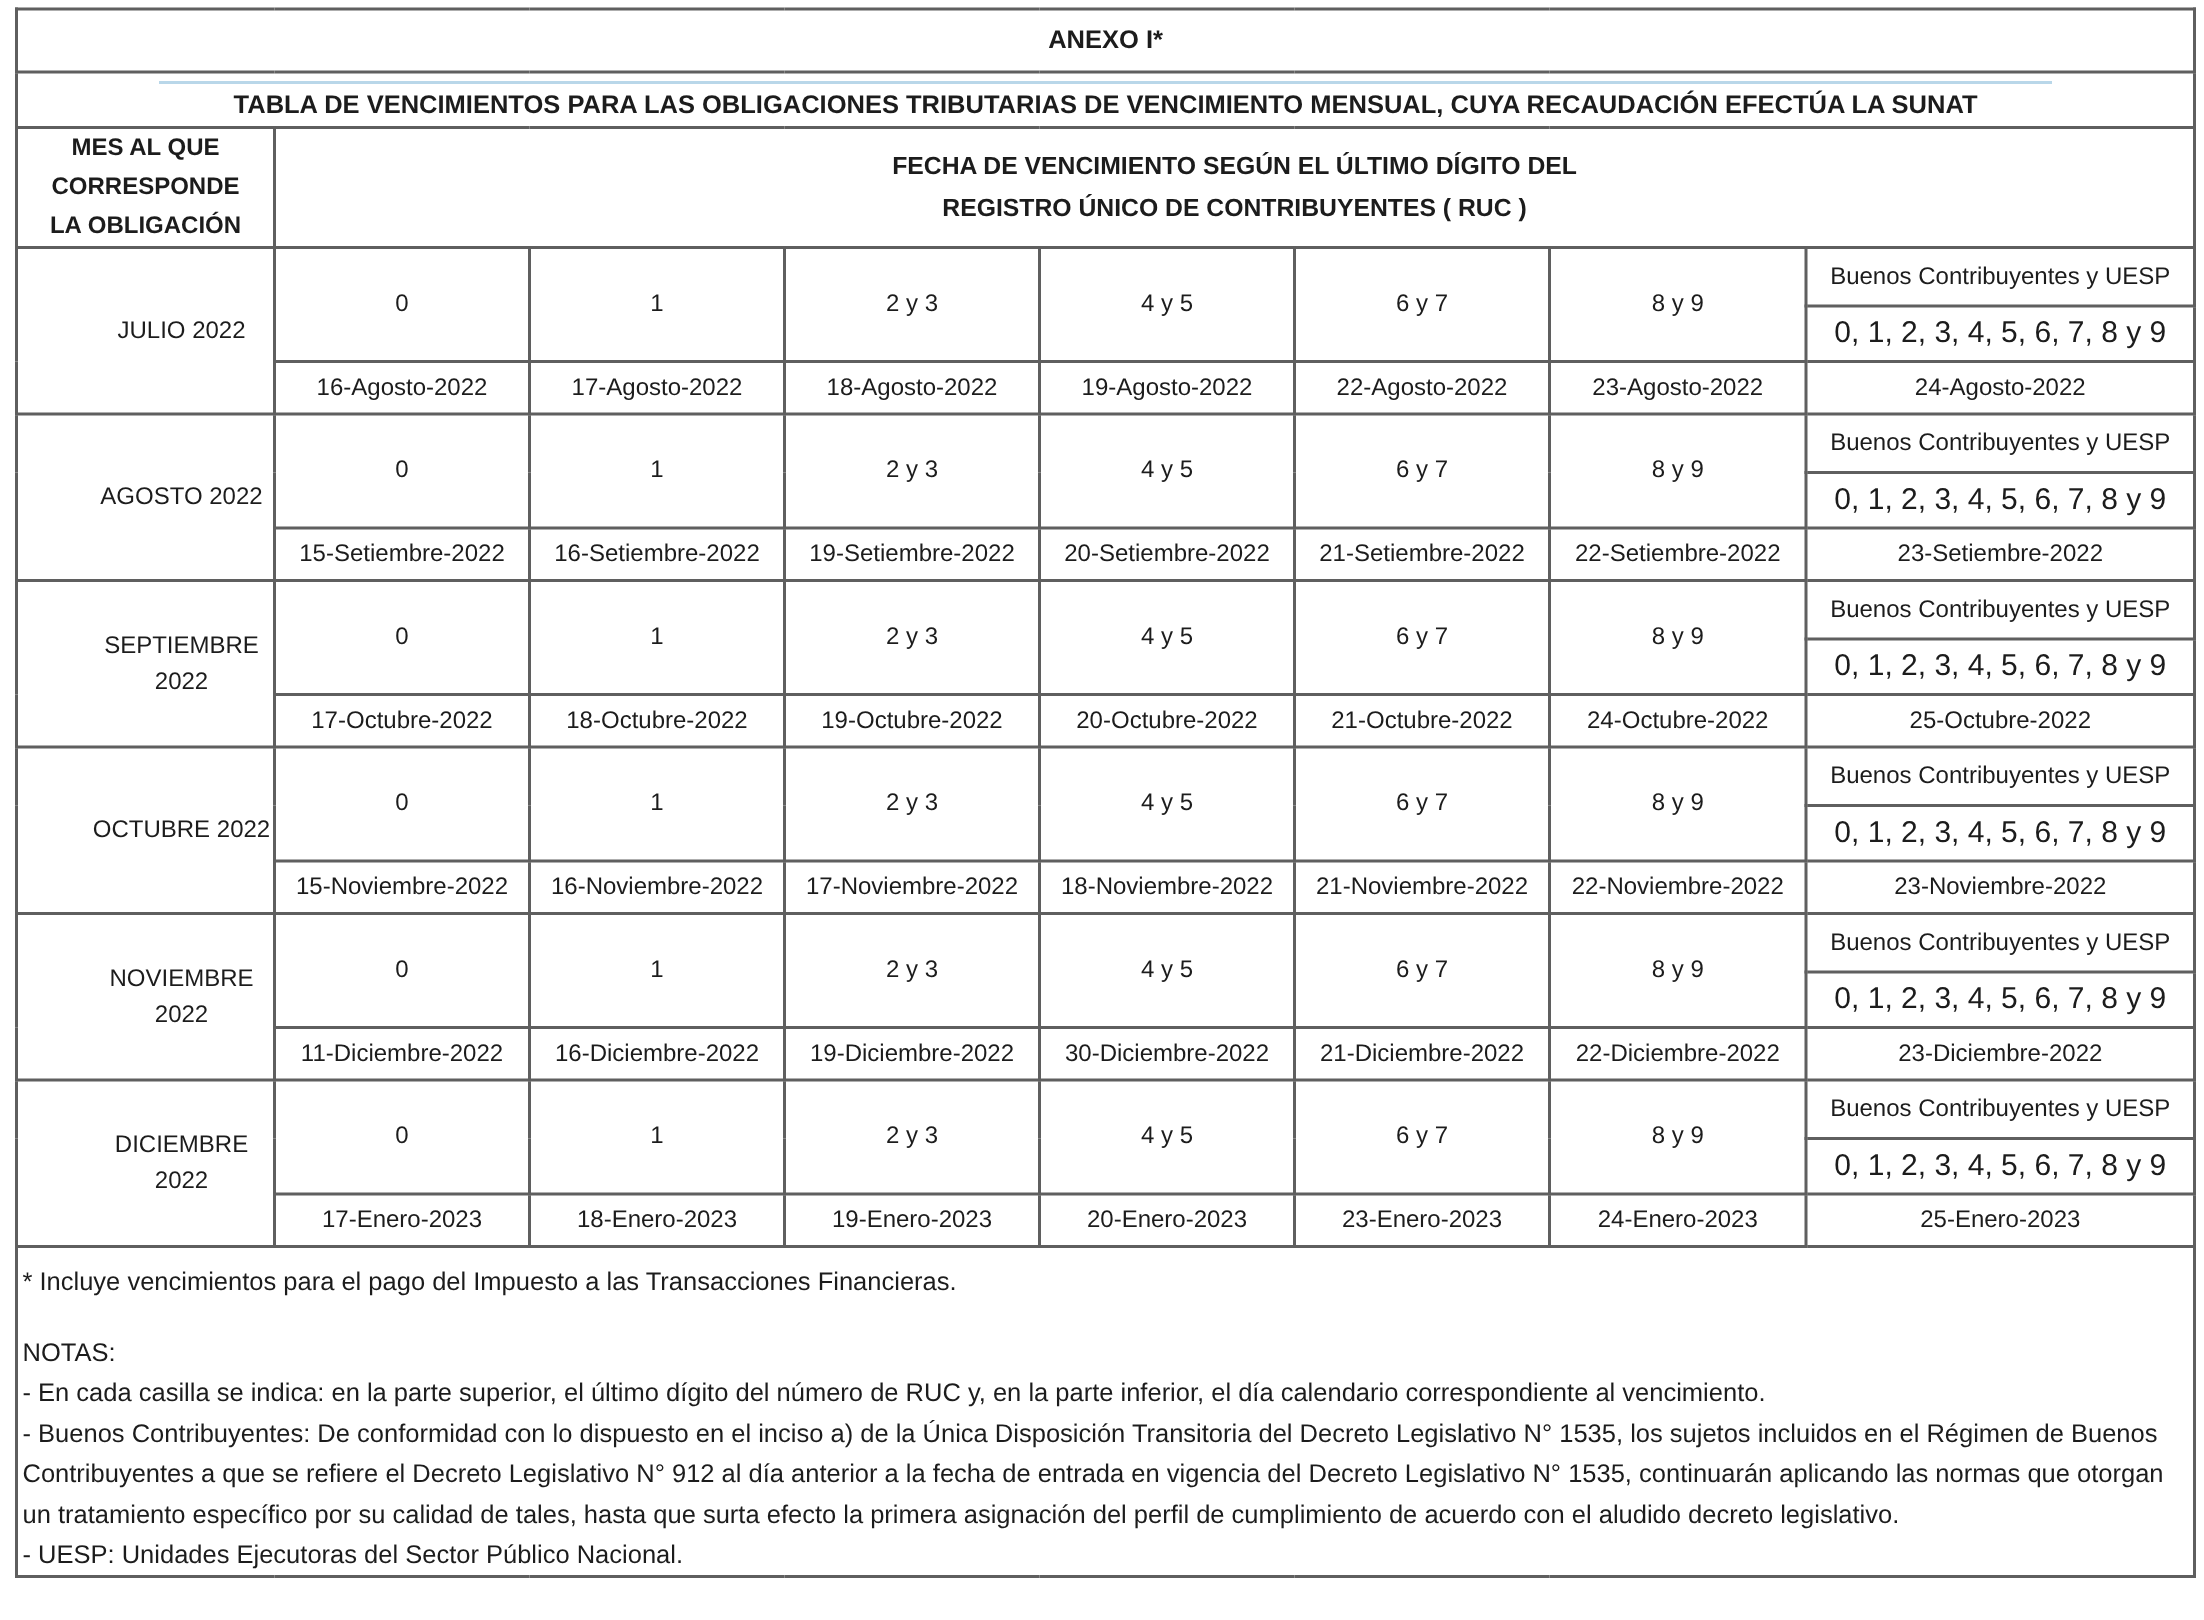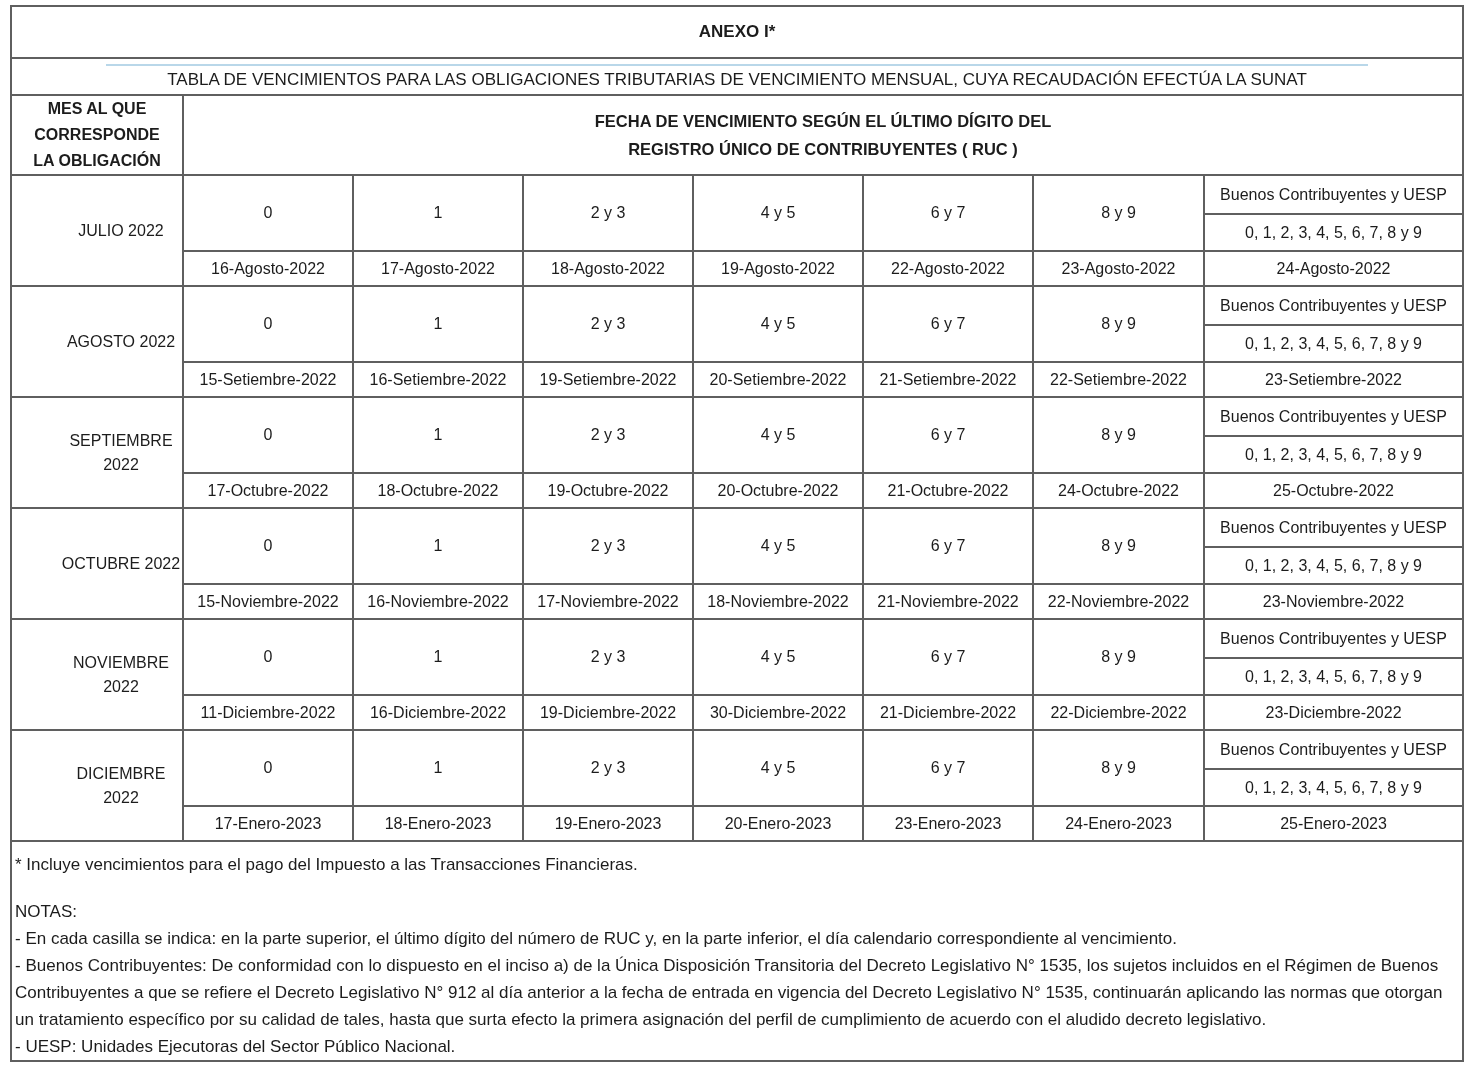--- a/index.html
+++ b/index.html
@@ -17,52 +17,52 @@
   }
   td {
     border: 2px solid #5f5f5f;
     text-align: center;
     vertical-align: middle;
     font-size: 16px;
     padding: 0;
     overflow: hidden;
     background: #ffffff;
   }
-  tr.r-title { height: 52px; }
+  tr.r-title { height: 42px; }
   tr.r-sub   { height: 37px; }
   tr.r-head  { height: 78px; }
   tr.r-a     { height: 39px; }
   tr.r-b     { height: 37px; }
   tr.r-c     { height: 35px; }
   tr.r-notes { height: 200px; }
 
   td.title { font-weight: bold; font-size: 17px; }
   .sub-wrap {
     width: 1262px;
     margin: 0 auto;
     border-top: 2px solid #b9d7e9;
     padding-top: 4px;
-    font-weight: normal;
+    font-weight: bold;
     font-size: 17px;
   }
   td.corner {
     font-weight: bold;
     white-space: pre-line;
     line-height: 26px;
     font-size: 16px;
   }
   td.ruchead {
     font-weight: bold;
     white-space: pre-line;
     line-height: 28px;
     font-size: 16.5px;
   }
   td.month { white-space: pre-line; line-height: 24px; padding-left: 48px; }
   td.bc    { font-size: 16px; }
-  td.bcd   { font-size: 16px; border-radius: 12px; }
+  td.bcd   { font-size: 20px; border-radius: 12px; }
   td.date  { font-size: 16px; }
 
   td.notes {
     text-align: left;
     vertical-align: top;
     padding: 9px 6px 0 3px;
   }
   td.notes p { margin: 0; line-height: 27px; font-size: 17px; }
   td.notes p.footnote { margin-bottom: 20px; }
 </style>

